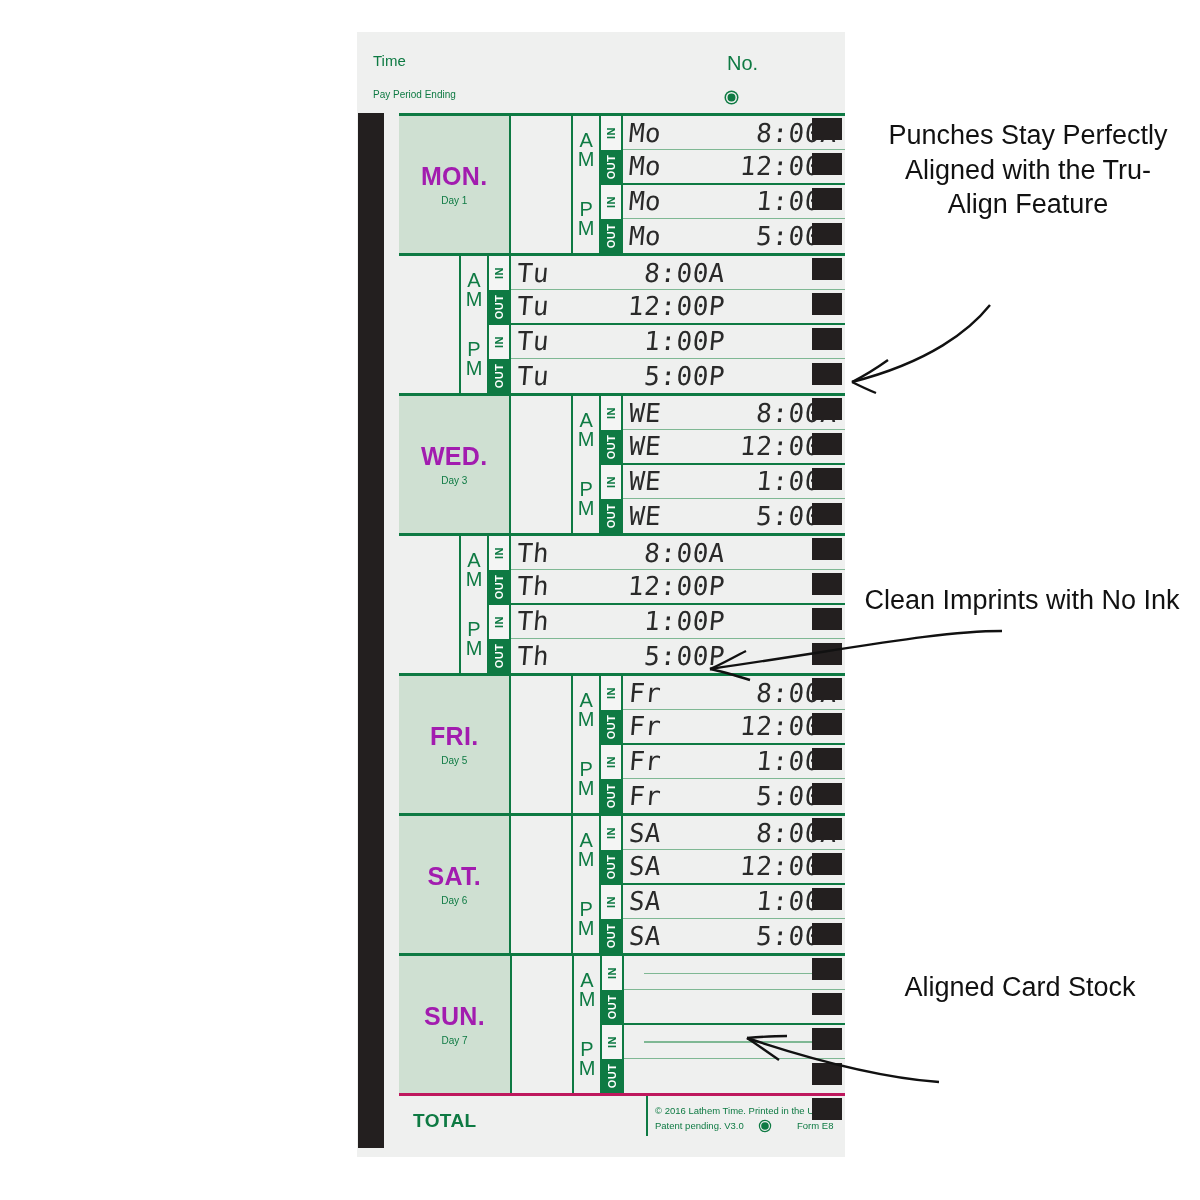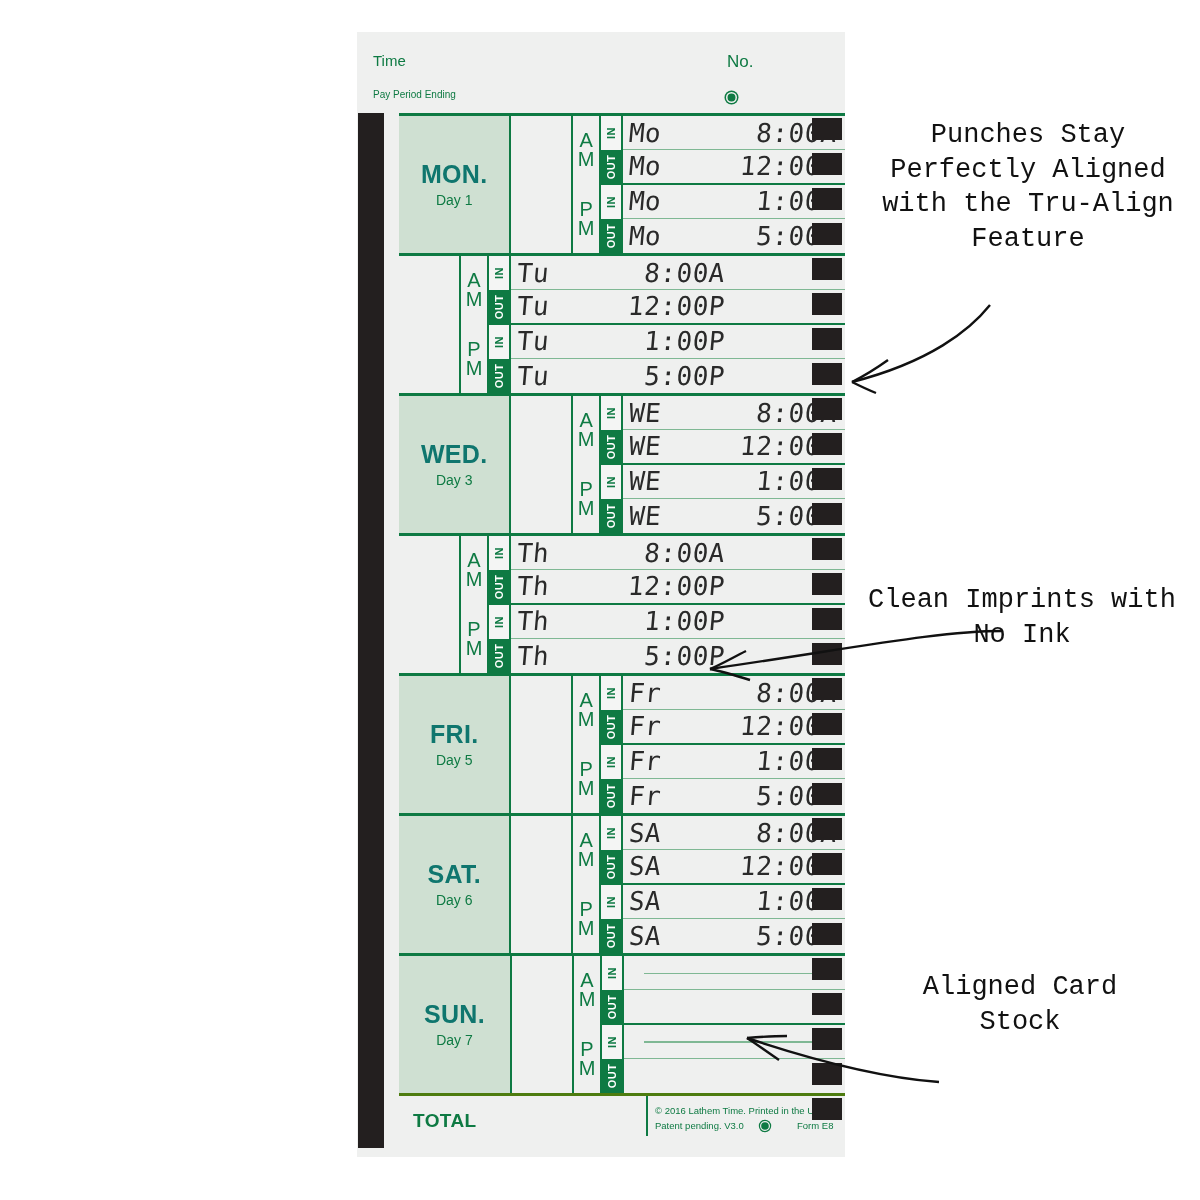--- a/index.html
+++ b/index.html
@@ -48,21 +48,21 @@
     position: absolute;
     left: 16px;
     top: 20px;
     font-size: 15px;
     color: #0e7a43;
   }
   .hdr-no {
     position: absolute;
     left: 370px;
     top: 20px;
-    font-size: 17px;
+    font-size: 20px;
     color: #0e7a43;
   }
   .hdr-pay {
     position: absolute;
     left: 16px;
     top: 57px;
     font-size: 10px;
     color: #0e7a43;
   }
   .hdr-dot {
@@ -101,26 +101,26 @@
     border-right: 2px solid #0e7a43;
     box-sizing: border-box;
     display: flex;
     flex-direction: column;
     align-items: center;
     justify-content: center;
   }
   .day-abbr {
     font-size: 25px;
     font-weight: bold;
-    color: #0f766e;
+    color: #a21caf;
     letter-spacing: 0.3px;
     line-height: 1.05;
   }
   .day-num {
-    font-size: 14px;
+    font-size: 10px;
     color: #0e7a43;
     margin-top: 5px;
   }
 
   
   .col-blank {
     width: 62px;
     background: #eff0ef;
     border-right: 2px solid #0e7a43;
     box-sizing: border-box;
@@ -224,21 +224,21 @@
     background: #7fb894;
   }
 
   
   #total-row {
     position: absolute;
     left: 42px;
     top: 1061px;
     width: 446px;
     height: 52px;
-    border-top: 3px solid #4d7c0f;
+    border-top: 3px solid #be185d;
     box-sizing: border-box;
     background: #eff0ef;
   }
   #total-label {
     position: absolute;
     left: 14px;
     top: 14px;
     font-size: 19px;
     font-weight: bold;
     color: #0e7a43;
@@ -281,21 +281,21 @@
     left: 812px;
   }
 
   
   .anno {
     position: absolute;
     text-align: center;
     color: #111111;
     font-size: 27px;
     line-height: 1.28;
-    font-family: Liberation Mono, monospace;
+    font-family: Liberation Sans, sans-serif;
   }
   #anno-1 { left: 878px; top: 118px; width: 300px; }
   #anno-2 { left: 862px; top: 583px; width: 320px; }
   #anno-3 { left: 880px; top: 970px; width: 280px; }
 
   svg.arrow { position: absolute; overflow: visible; pointer-events: none; }
 </style>
 </head>
 <body>
 

